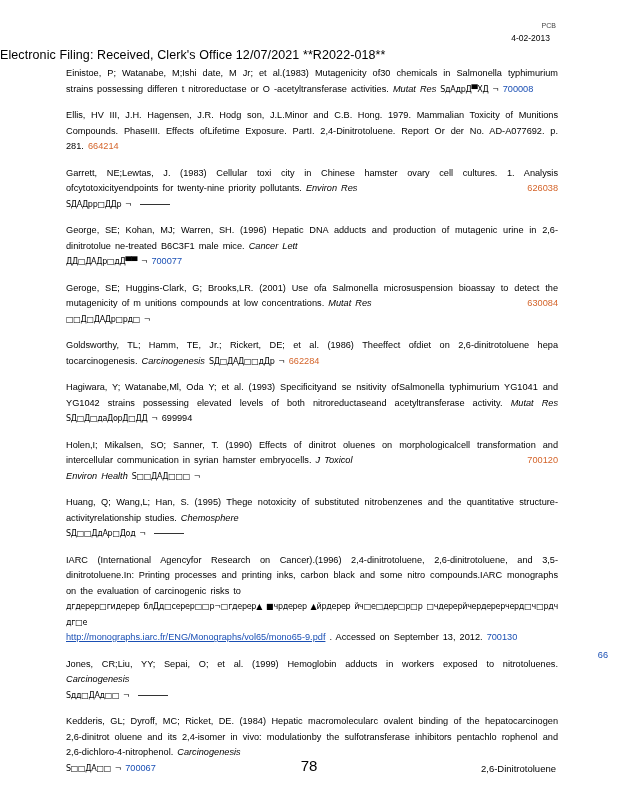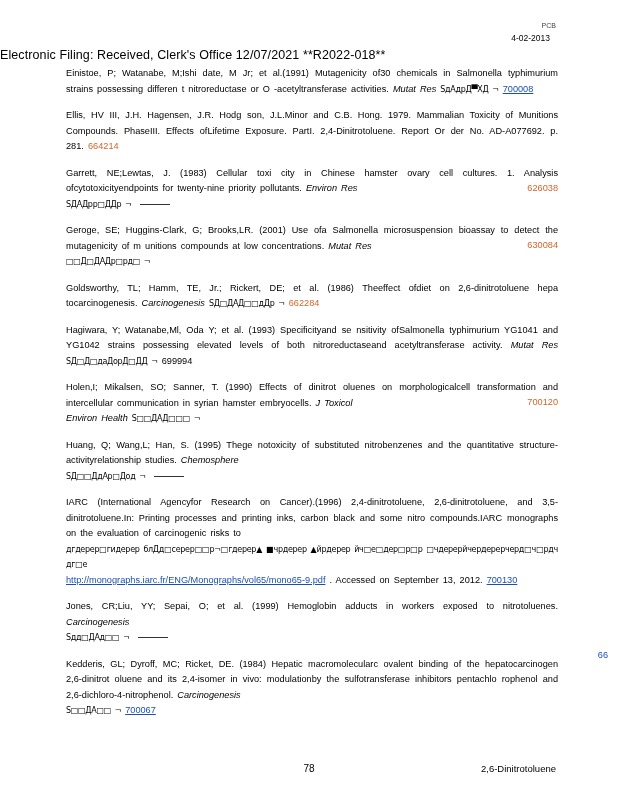--- a/index.html
+++ b/index.html
@@ -64,21 +64,20 @@
     margin-bottom: 11px;
     color: #000;
     word-spacing: 1.5px;
   }
   .ref .it { font-style: italic; }
   .num {
     color: #d4642a;
   }
   .numlink {
     color: #1a4fb4;
-    text-decoration: underline;
   }
   .url {
     color: #1a4fb4;
     text-decoration: underline;
     word-spacing: 0px;
   }
   .garbled {
     font-family: "DejaVu Sans", sans-serif;
     font-size: 8px;
     letter-spacing: -0.3px;
@@ -99,21 +98,21 @@
     font-family: "Liberation Sans", sans-serif;
   }
   .ref-wrap { position: relative; }
   .footer-page {
     position: absolute;
     bottom: 26px;
     left: 0;
     width: 618px;
     text-align: center;
     font-family: "Liberation Sans", sans-serif;
-    font-size: 10px;
+    font-size: 15px;
   }
   .footer-right {
     position: absolute;
     bottom: 26px;
     right: 62px;
     font-family: "Liberation Sans", sans-serif;
     font-size: 9.5px;
     text-align: right;
   }
   .side-num {
@@ -128,40 +127,47 @@
 
 <div class="page">
 
   <div class="header-stamp">Electronic Filing: Received, Clerk's Office 12/07/2021 **R2022-018**</div>
   <div class="header-sub2">PCB</div>
   <div class="header-sub">4-02-2013</div>
 
   <div class="content">
 
     <div class="ref ref-wrap">
-      <span>Einistoe, P;  Watanabe,   M;Ishi date,   M Jr; et al.(1991)     Mutagenicity   of30 chemicals   in Salmonella   typhimurium   strains possessing  differen t nitroreductase   or O -acetyltransferase activities.</span>
+      <span>Einistoe, P;  Watanabe,   M;Ishi date,   M Jr; et al.(1983)     Mutagenicity   of30 chemicals   in Salmonella   typhimurium   strains possessing  differen t nitroreductase   or O -acetyltransferase activities.</span>
       <span class="it">Mutat      Res</span>
       <span class="garbled">ЅдАдрД▀ХД ¬</span>
       <span class="numlink">700008</span>
     </div>
 
     <div class="ref ref-wrap">
       <span>Ellis, HV III,  J.H. Hagensen,  J.R. Hodg son, J.L.Minor   and  C.B. Hong.  1979.  Mammalian Toxicity of Munitions Compounds.  PhaseIII.  Effects ofLifetime  Exposure.  PartI.  2,4-Dinitrotoluene.     Report   Or der No. AD-A077692.     p. 281.</span>
       <span class="num">664214</span>
     </div>
 
     <div class="ref ref-wrap">
       <span>Garrett,  NE;Lewtas,   J.  (1983)  Cellular  toxi city in Chinese  hamster  ovary cell cultures. 1.  Analysis  ofcytotoxicityendpoints      for twenty-nine  priority  pollutants.</span>
       <span class="it">Environ     Res</span>
       <br>
       <span class="garbled">ЅДАДрр□ДДр ¬</span>
       <span class="blankline"></span>
       <span class="rightnum" style="top:15px;">626038</span>
     </div>
 
+    <div class="ref ref-wrap">
+      <span>George,   SE;  Kohan,   MJ;  Warren,   SH.   (1996)   Hepatic  DNA  adducts   and  production   of mutagenic   urine  in 2,6-dinitrotolue   ne-treated   B6C3F1   male  mice.</span>
+      <span class="it">Cancer       Lett</span>
+      <br>
+      <span class="garbled">ДД□ДАДр□дД▀▀ ¬</span>
+      <span class="numlink">700077</span>
+    </div>
 
     <div class="ref ref-wrap">
       <span>Geroge,  SE;  Huggins-Clark,   G; Brooks,LR.     (2001)   Use ofa Salmonella   microsuspension bioassay  to detect  the mutagenicity   of m unitions  compounds    at low concentrations.</span>
       <span class="it">Mutat       Res</span>
       <br>
       <span class="garbled">□□Д□ДАДр□рд□ ¬</span>
       <span class="rightnum" style="top:15px;">630084</span>
     </div>
 
     <div class="ref ref-wrap">

